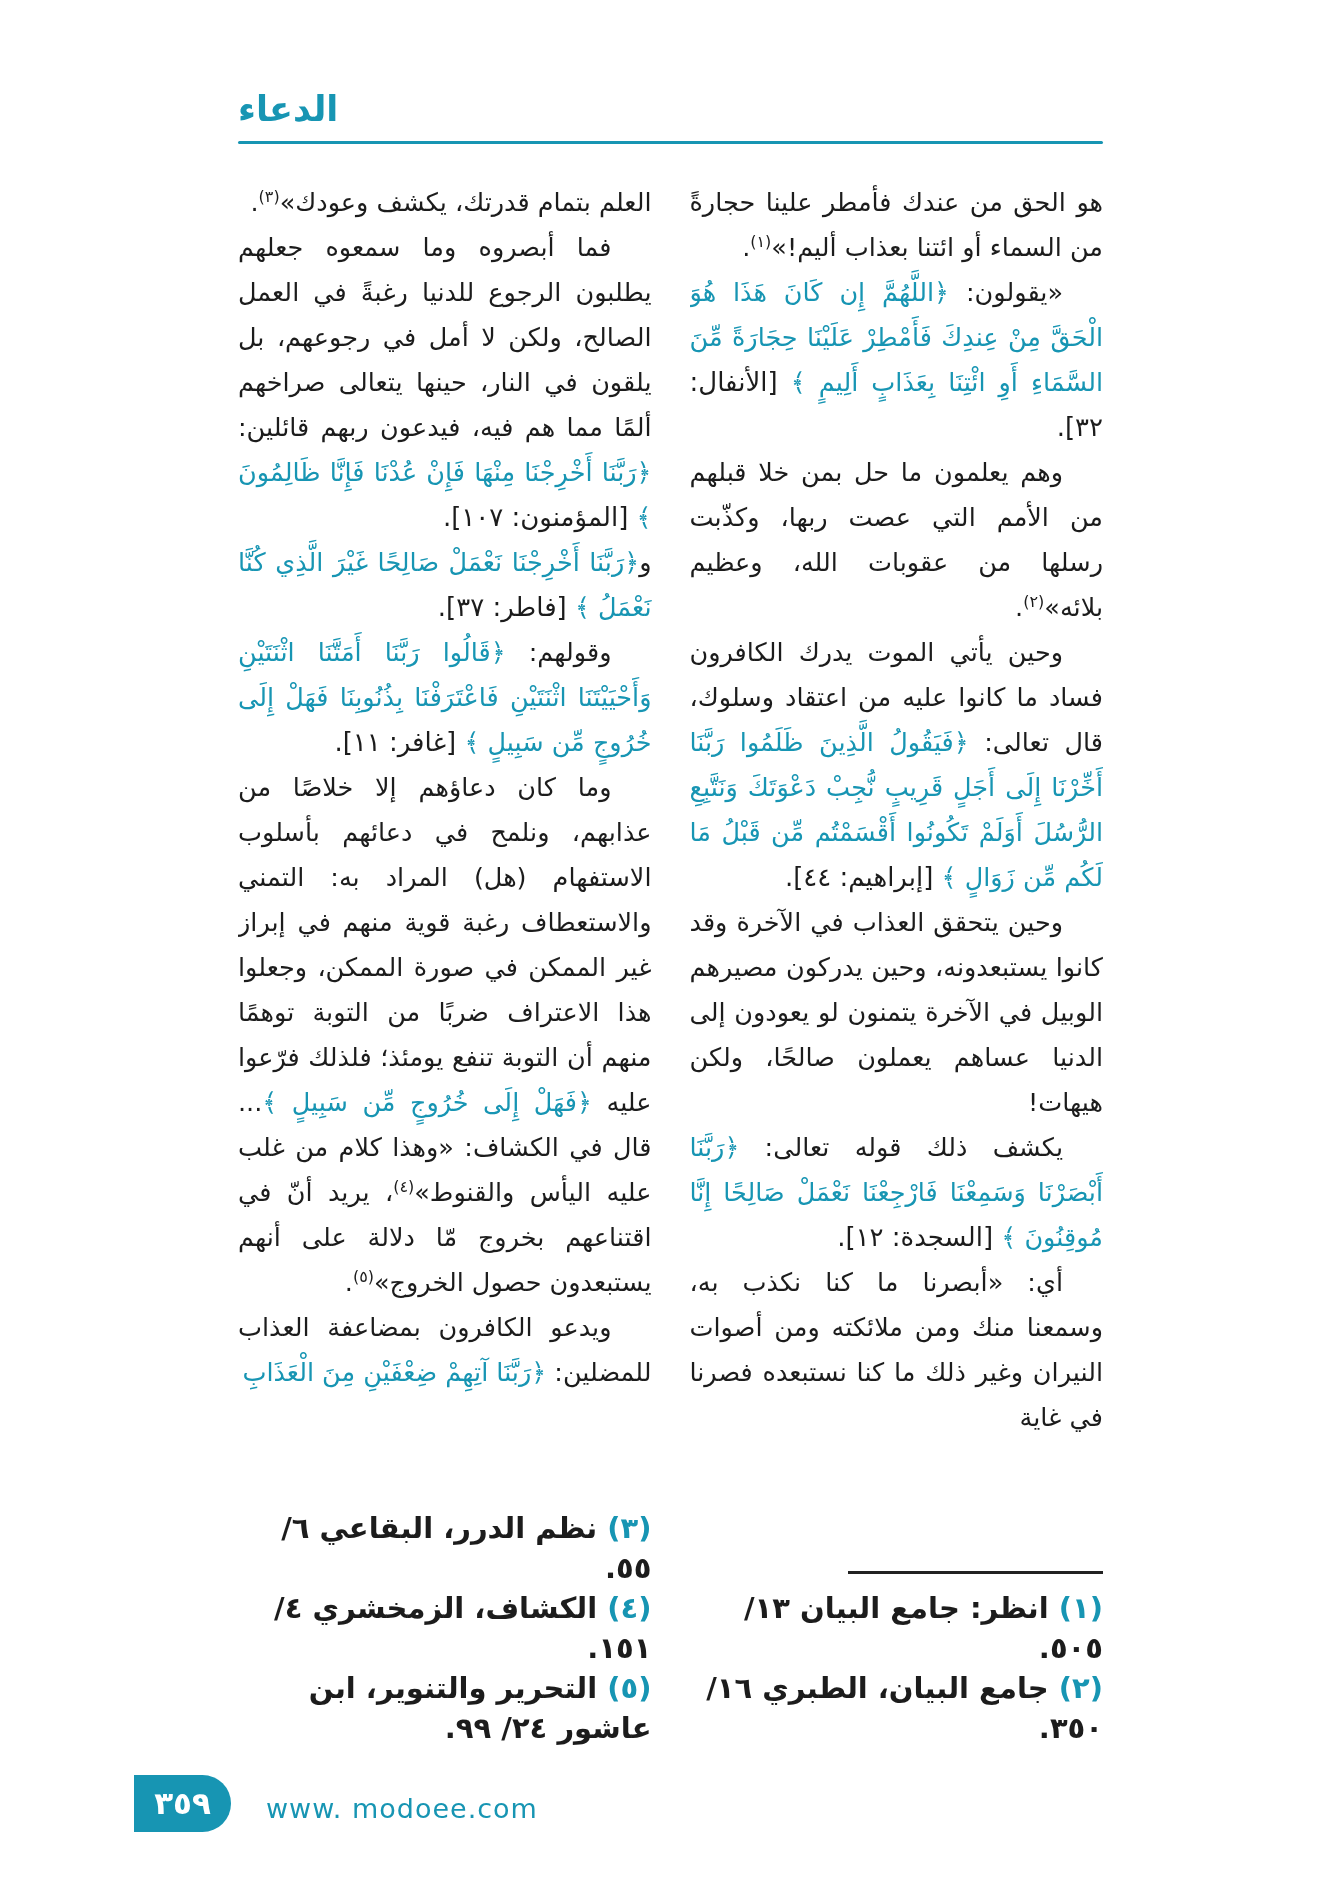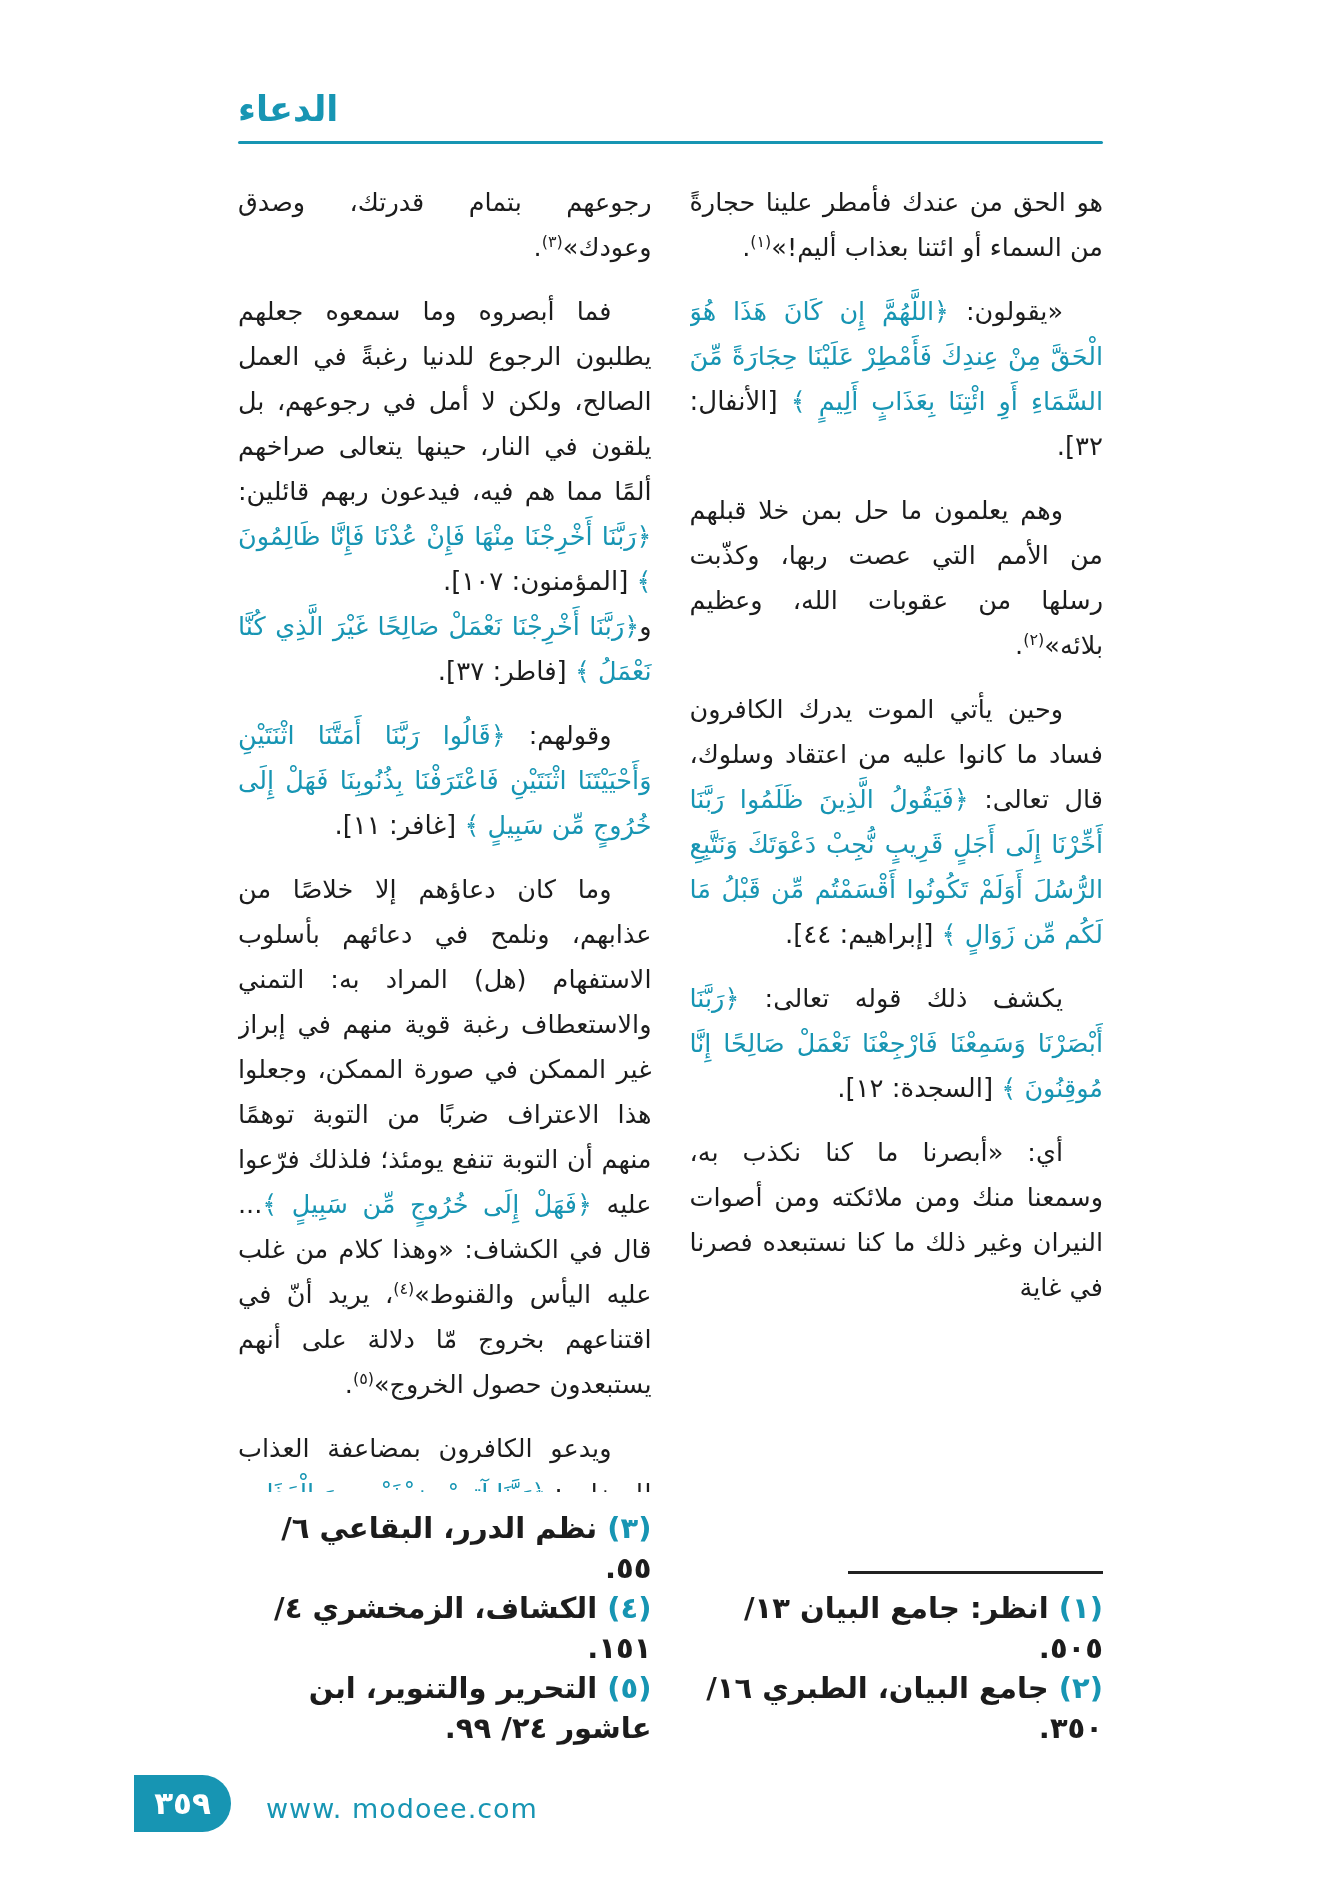--- a/index.html
+++ b/index.html
@@ -51,21 +51,21 @@
   }
 
   .col-body { flex: 0 1 auto; min-height: 0; overflow: hidden; }
 
   .para {
     font-size: 25.5px;
     line-height: 45px;
     text-align: justify;
     margin: 0;
   }
-  .para.indent { text-indent: 40px; margin-top: 19px; }
+  .para.indent { text-indent: 40px; }
 
   .seg-text { color: #1c1c1c; }
   .seg-verse { color: var(--accent, #1795b3); }
   .seg-ref { font-size: 26px; color: #1c1c1c; }
 
   .fnref {
     font-size: 16px;
     line-height: 0;
     color: #1c1c1c;
     vertical-align: super;
@@ -133,32 +133,33 @@
     </header>
 
     <main class="columns">
 
     <section class="col">
           <div class="col-body">
             <p class="para"><span class="seg-text">هو الحق من عندك فأمطر علينا حجارةً من السماء أو ائتنا بعذاب أليم!»</span><sup class="fnref">(١)</sup><span class="seg-text">.</span></p>
             <p class="para indent"><span class="seg-text">«يقولون: </span><span class="seg-verse">﴿اللَّهُمَّ إِن كَانَ هَذَا هُوَ الْحَقَّ مِنْ عِندِكَ فَأَمْطِرْ عَلَيْنَا حِجَارَةً مِّنَ السَّمَاءِ أَوِ ائْتِنَا بِعَذَابٍ أَلِيمٍ ﴾</span><span class="seg-ref"> [الأنفال: ٣٢].</span></p>
             <p class="para indent"><span class="seg-text">وهم يعلمون ما حل بمن خلا قبلهم من الأمم التي عصت ربها، وكذّبت رسلها من عقوبات الله، وعظيم بلائه»</span><sup class="fnref">(٢)</sup><span class="seg-text">.</span></p>
             <p class="para indent"><span class="seg-text">وحين يأتي الموت يدرك الكافرون فساد ما كانوا عليه من اعتقاد وسلوك، قال تعالى: </span><span class="seg-verse">﴿فَيَقُولُ الَّذِينَ ظَلَمُوا رَبَّنَا أَخِّرْنَا إِلَى أَجَلٍ قَرِيبٍ نُّجِبْ دَعْوَتَكَ وَنَتَّبِعِ الرُّسُلَ أَوَلَمْ تَكُونُوا أَقْسَمْتُم مِّن قَبْلُ مَا لَكُم مِّن زَوَالٍ ﴾</span><span class="seg-ref"> [إبراهيم: ٤٤].</span></p>
+            <p class="para indent"><span class="seg-text">وحين يتحقق العذاب في الآخرة وقد كانوا يستبعدونه، وحين يدركون مصيرهم الوبيل في الآخرة يتمنون لو يعودون إلى الدنيا عساهم يعملون صالحًا، ولكن هيهات!</span></p>
             <p class="para indent"><span class="seg-text">يكشف ذلك قوله تعالى: </span><span class="seg-verse">﴿رَبَّنَا أَبْصَرْنَا وَسَمِعْنَا فَارْجِعْنَا نَعْمَلْ صَالِحًا إِنَّا مُوقِنُونَ ﴾</span><span class="seg-ref"> [السجدة: ١٢].</span></p>
             <p class="para indent"><span class="seg-text">أي: «أبصرنا ما كنا نكذب به، وسمعنا منك ومن ملائكته ومن أصوات النيران وغير ذلك ما كنا نستبعده فصرنا في غاية</span></p>
           </div>
           <div class="footnotes">
             <div class="fn-sep"></div>
             <p class="footnote"><span class="fn-num">(١) </span><span>انظر: جامع البيان ١٣/ ٥٠٥.</span></p>
             <p class="footnote"><span class="fn-num">(٢) </span><span>جامع البيان، الطبري ١٦/ ٣٥٠.</span></p>
           </div>
         </section>
         <section class="col">
           <div class="col-body">
-            <p class="para"><span class="seg-text">رجوعهم بتمام قدرتك، وصدق وعودك»</span><sup class="fnref">(٣)</sup><span class="seg-text">.</span></p>
+            <p class="para"><span class="seg-text">العلم بتمام قدرتك، يكشف وعودك»</span><sup class="fnref">(٣)</sup><span class="seg-text">.</span></p>
             <p class="para indent"><span class="seg-text">فما أبصروه وما سمعوه جعلهم يطلبون الرجوع للدنيا رغبةً في العمل الصالح، ولكن لا أمل في رجوعهم، بل يلقون في النار، حينها يتعالى صراخهم ألمًا مما هم فيه، فيدعون ربهم قائلين: </span><span class="seg-verse">﴿رَبَّنَا أَخْرِجْنَا مِنْهَا فَإِنْ عُدْنَا فَإِنَّا ظَالِمُونَ ﴾</span><span class="seg-ref"> [المؤمنون: ١٠٧].</span></p>
             <p class="para"><span class="seg-text">و</span><span class="seg-verse">﴿رَبَّنَا أَخْرِجْنَا نَعْمَلْ صَالِحًا غَيْرَ الَّذِي كُنَّا نَعْمَلُ ﴾</span><span class="seg-ref"> [فاطر: ٣٧].</span></p>
             <p class="para indent"><span class="seg-text">وقولهم: </span><span class="seg-verse">﴿قَالُوا رَبَّنَا أَمَتَّنَا اثْنَتَيْنِ وَأَحْيَيْتَنَا اثْنَتَيْنِ فَاعْتَرَفْنَا بِذُنُوبِنَا فَهَلْ إِلَى خُرُوجٍ مِّن سَبِيلٍ ﴾</span><span class="seg-ref"> [غافر: ١١].</span></p>
             <p class="para indent"><span class="seg-text">وما كان دعاؤهم إلا خلاصًا من عذابهم، ونلمح في دعائهم بأسلوب الاستفهام (هل) المراد به: التمني والاستعطاف رغبة قوية منهم في إبراز غير الممكن في صورة الممكن، وجعلوا هذا الاعتراف ضربًا من التوبة توهمًا منهم أن التوبة تنفع يومئذ؛ فلذلك فرّعوا عليه </span><span class="seg-verse">﴿فَهَلْ إِلَى خُرُوجٍ مِّن سَبِيلٍ ﴾</span><span class="seg-text">... قال في الكشاف: «وهذا كلام من غلب عليه اليأس والقنوط»</span><sup class="fnref">(٤)</sup><span class="seg-text">، يريد أنّ في اقتناعهم بخروج مّا دلالة على أنهم يستبعدون حصول الخروج»</span><sup class="fnref">(٥)</sup><span class="seg-text">.</span></p>
             <p class="para indent"><span class="seg-text">ويدعو الكافرون بمضاعفة العذاب للمضلين: </span><span class="seg-verse">﴿رَبَّنَا آتِهِمْ ضِعْفَيْنِ مِنَ الْعَذَابِ</span></p>
           </div>
           <div class="footnotes">
             <p class="footnote"><span class="fn-num">(٣) </span><span>نظم الدرر، البقاعي ٦/ ٥٥.</span></p>
             <p class="footnote"><span class="fn-num">(٤) </span><span>الكشاف، الزمخشري ٤/ ١٥١.</span></p>
             <p class="footnote"><span class="fn-num">(٥) </span><span>التحرير والتنوير، ابن عاشور ٢٤/ ٩٩.</span></p>

